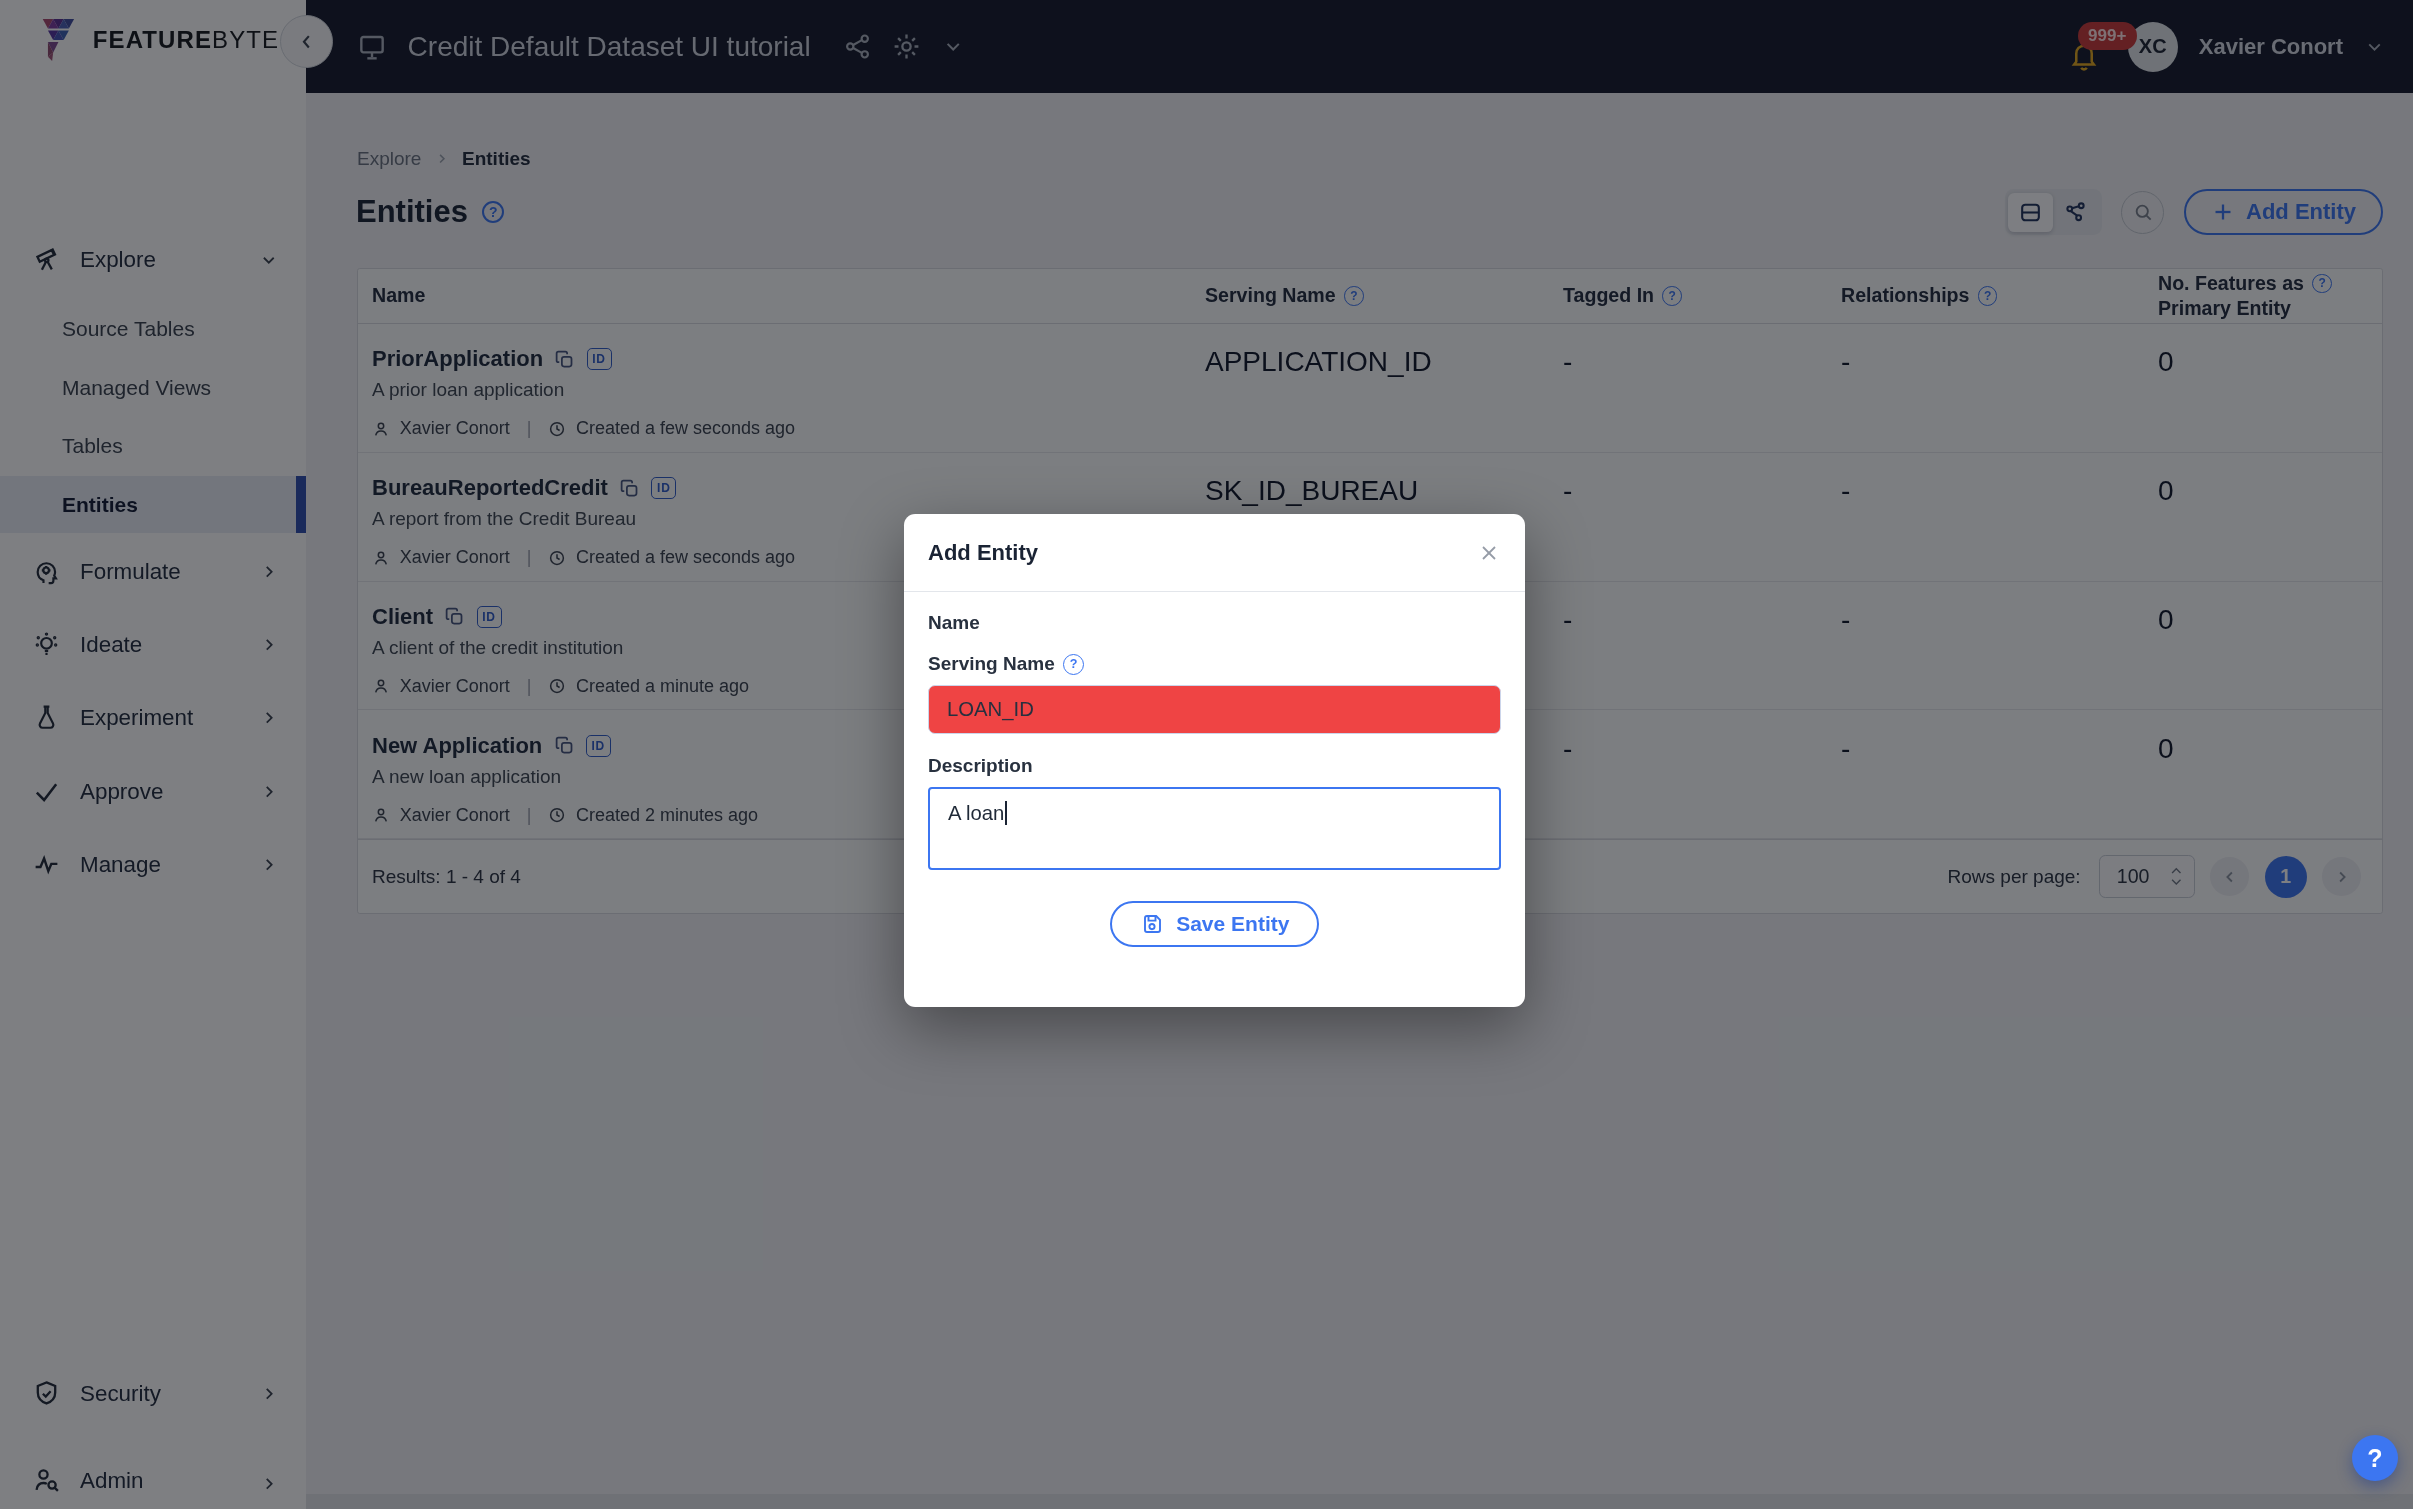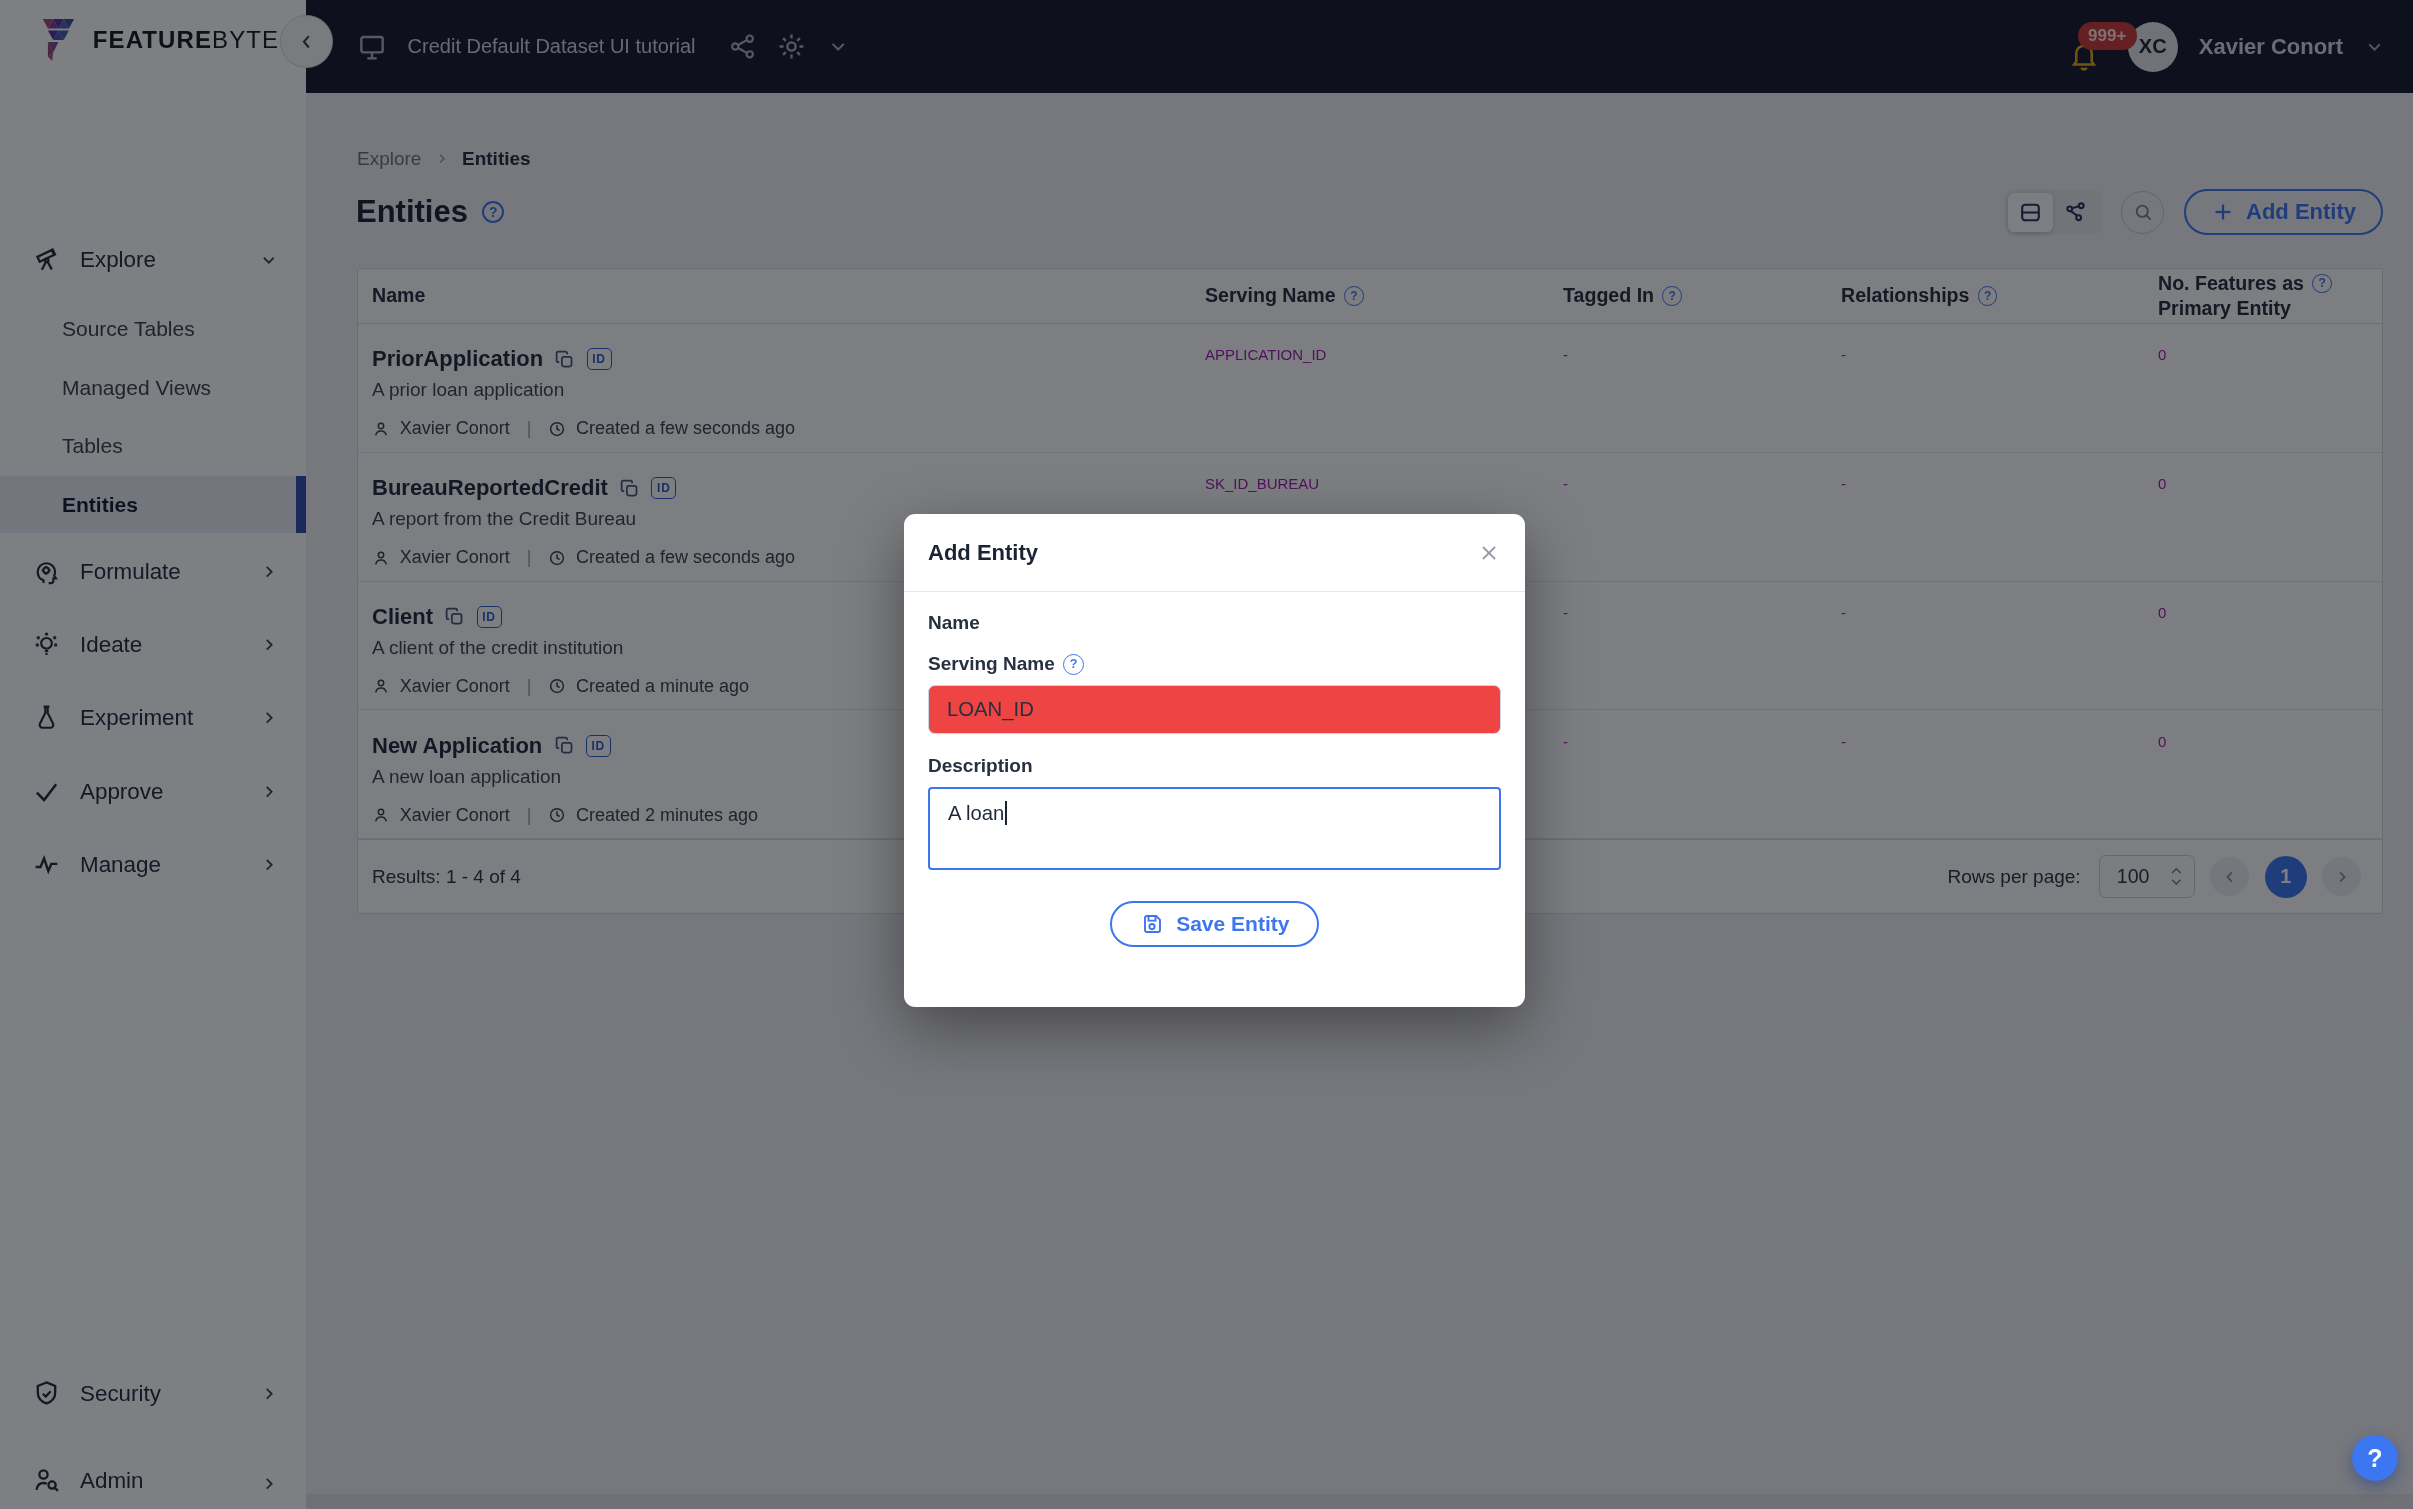--- a/index.html
+++ b/index.html
@@ -5,21 +5,21 @@
   * { margin:0; padding:0; box-sizing:border-box; }
   html,body { width:2413px; height:1509px; }
   body { font-family:"Liberation Sans", sans-serif; background:#dfe1e6; overflow:hidden; }
   .app { position:relative; width:2413px; height:1509px; background:#dfe1e6; overflow:hidden; }
 
   
   .topbar { position:absolute; left:306px; top:0; width:2108px; height:93px;
     background:var(--topbar-bg,#151b2c); display:flex; align-items:center; z-index:3; }
   .tb-left { display:flex; align-items:center; margin-left:50px; gap:19.6px; }
   .tb-icon { color:#a9b0bd; display:inline-flex; }
-  .tb-title { color:#ccd1dc; font-size:20px; font-weight:500; margin-right:12.6px; white-space:nowrap; }
+  .tb-title { color:#ccd1dc; font-size:28px; font-weight:500; margin-right:12.6px; white-space:nowrap; }
   .tb-right { margin-left:auto; margin-right:29px; display:flex; align-items:center; gap:21px; }
   .bell-wrap { position:relative; width:39px; height:49px; display:flex; align-items:flex-end; cursor:pointer; }
   .bell { color:var(--bell-yellow,#e2a71f); }
   .notif-badge { position:absolute; top:0; left:9.8px; background:var(--badge-red,#c93a3a);
     color:#ffe2e2; font-size:17px; font-weight:700; height:28px; line-height:28px;
     padding:0 10.5px; border-radius:14px; white-space:nowrap; }
   .avatar { width:50px; height:50px; border-radius:50%; background:#dfe3e9; color:#1d2433;
     font-size:20px; font-weight:700; display:flex; align-items:center; justify-content:center; }
   .user-name { color:#d4d8e1; font-size:22px; font-weight:600; }
 
@@ -83,21 +83,21 @@
   .name-line { display:flex; align-items:center; gap:11.2px; }
   .entity-name { font-size:22px; font-weight:700; color:#1f2a3d; }
   .copy-icon { color:#45557d; display:inline-flex; cursor:pointer; }
   .id-badge { display:inline-flex; align-items:center; justify-content:center; width:25px; height:22px;
     border:1.8px solid var(--accent-deep,#2f5cc9); border-radius:4.9px; color:var(--accent-deep,#2f5cc9);
     font-size:12px; font-weight:700; letter-spacing:0.7px; cursor:pointer; }
   .row-desc { margin-top:7px; font-size:19px; color:#3e4document753; color:#3e4753; }
   .row-meta { margin-top:17px; display:flex; align-items:center; gap:9.8px; font-size:18px; color:#39424f; }
   .meta-sep { color:#9aa1ad; margin:0 7px; }
   .meta-ico { color:#39424f; display:inline-flex; }
-  .val { font-size:15px; color:#a21caf; }
+  .val { font-size:28px; color:#0f172a; }
 
   
   .tfoot { margin-top:auto; height:74px; border-top:1.4px solid #d7dae0; display:flex; align-items:center;
     padding:0 21px 0 14px; }
   .results { font-size:19px; color:#2a3342; }
   .foot-right { margin-left:auto; display:flex; align-items:center; gap:15.4px; }
   .rpp-label { font-size:19px; color:#2a3342; margin-right:2.8px; }
   .rpp-select { width:96px; height:43px; border:1.4px solid #c7cdd6; border-radius:6.3px; background:#fafbfc;
     display:flex; align-items:center; padding:0 11.2px 0 17px; cursor:pointer; }
   .rpp-value { font-size:19.6px; color:#2a3342; }

